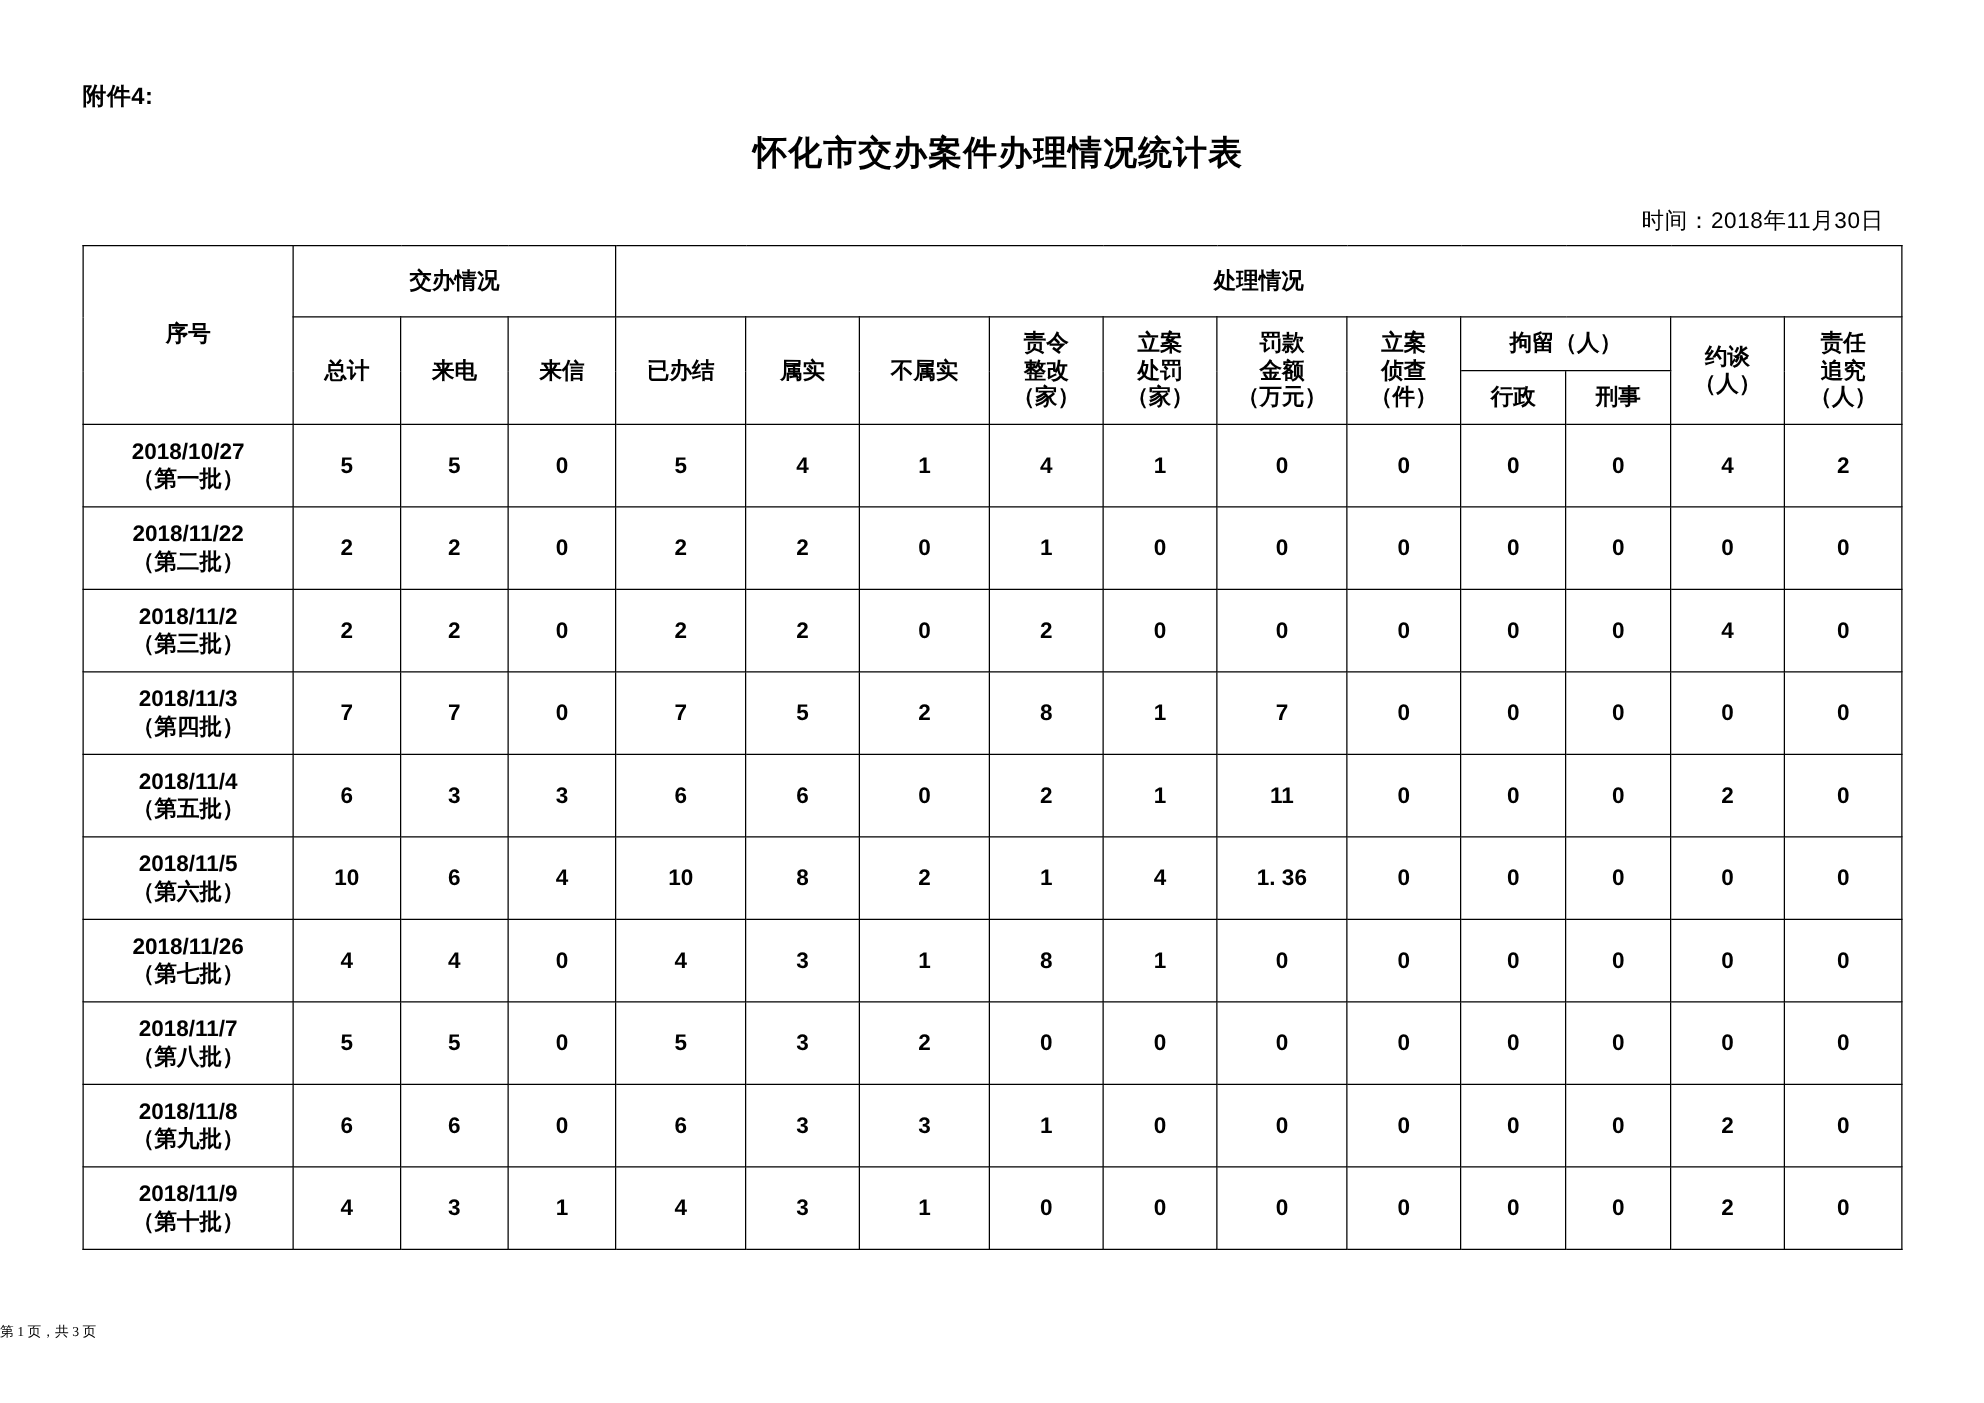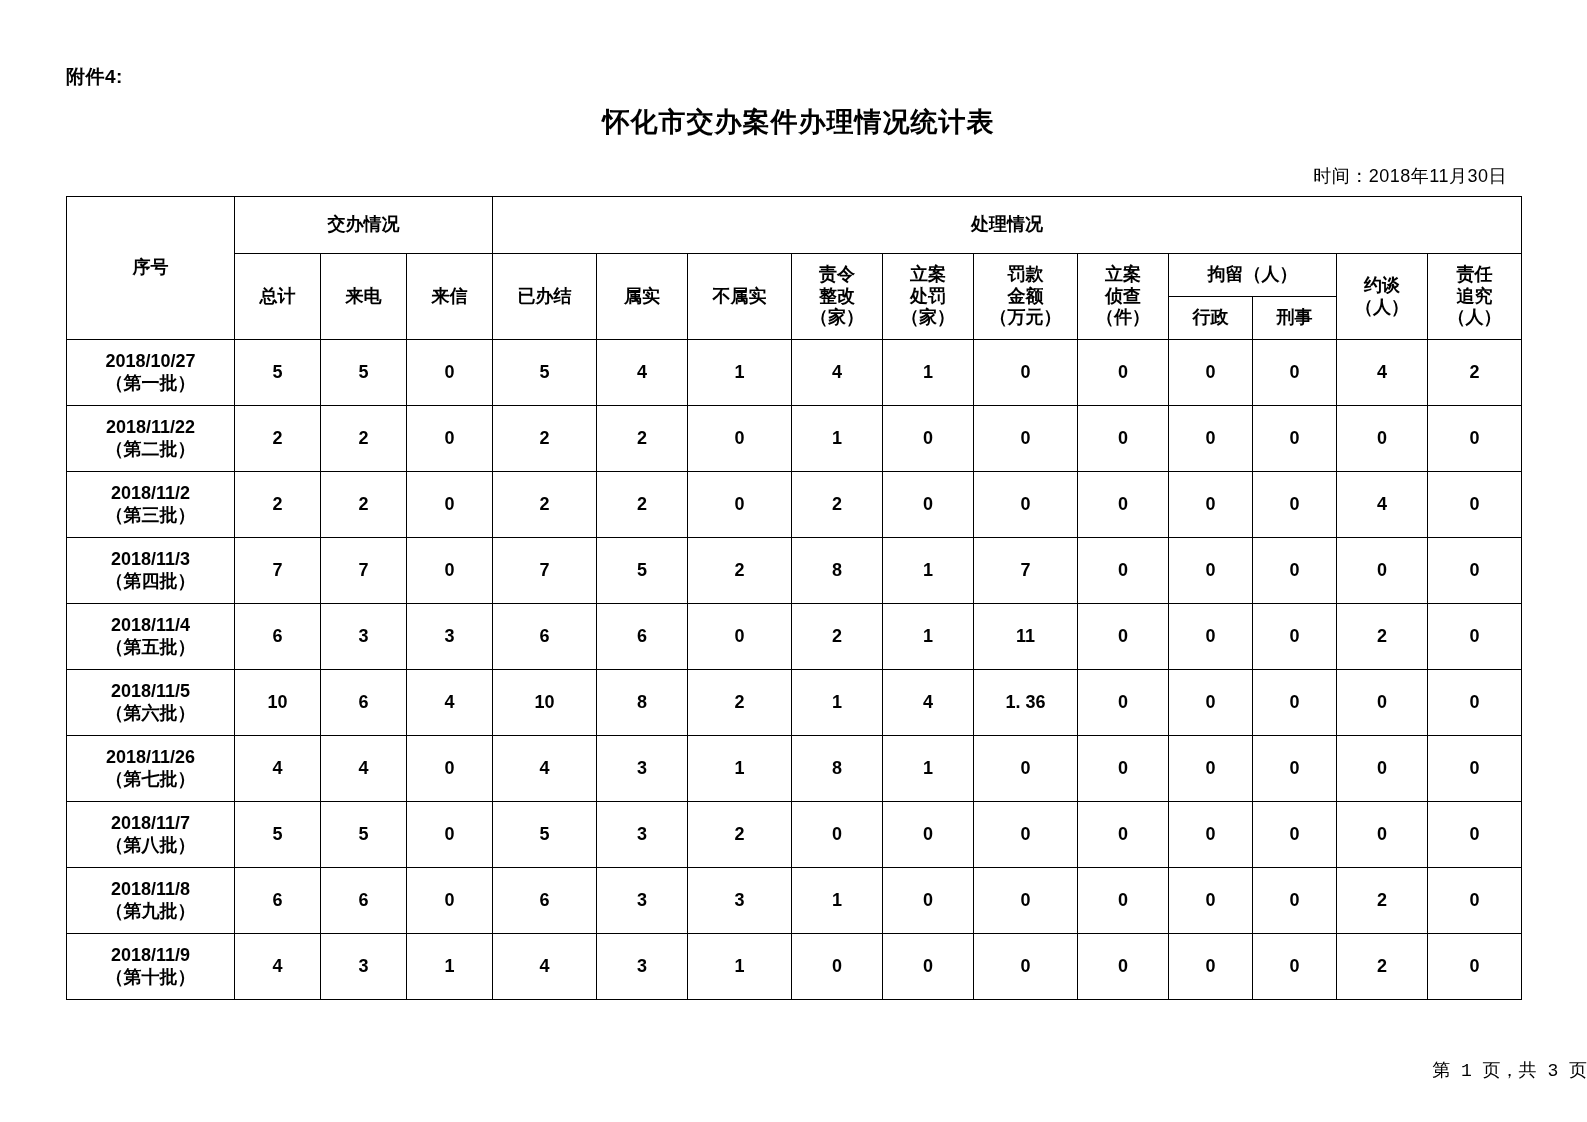--- a/index.html
+++ b/index.html
@@ -86,23 +86,23 @@
   .hdr-sub { height: 42px; }
   .stacked {
     display: block;
     line-height: 1.2;
   }
   .footer {
     position: absolute;
     left: 0;
     top: 1058px;
     width: 1587px;
-    text-align: right;
-    font-size: 18px;
-    font-family: Liberation Mono, monospace;
+    text-align: left;
+    font-size: 11px;
+    font-family: Liberation Serif, serif;
   }
 </style>
 </head>
 <body>
 
 <div class="page">
 
   <div class="attach-label">附件4:</div>
 
   <div class="doc-title">怀化市交办案件办理情况统计表</div>

